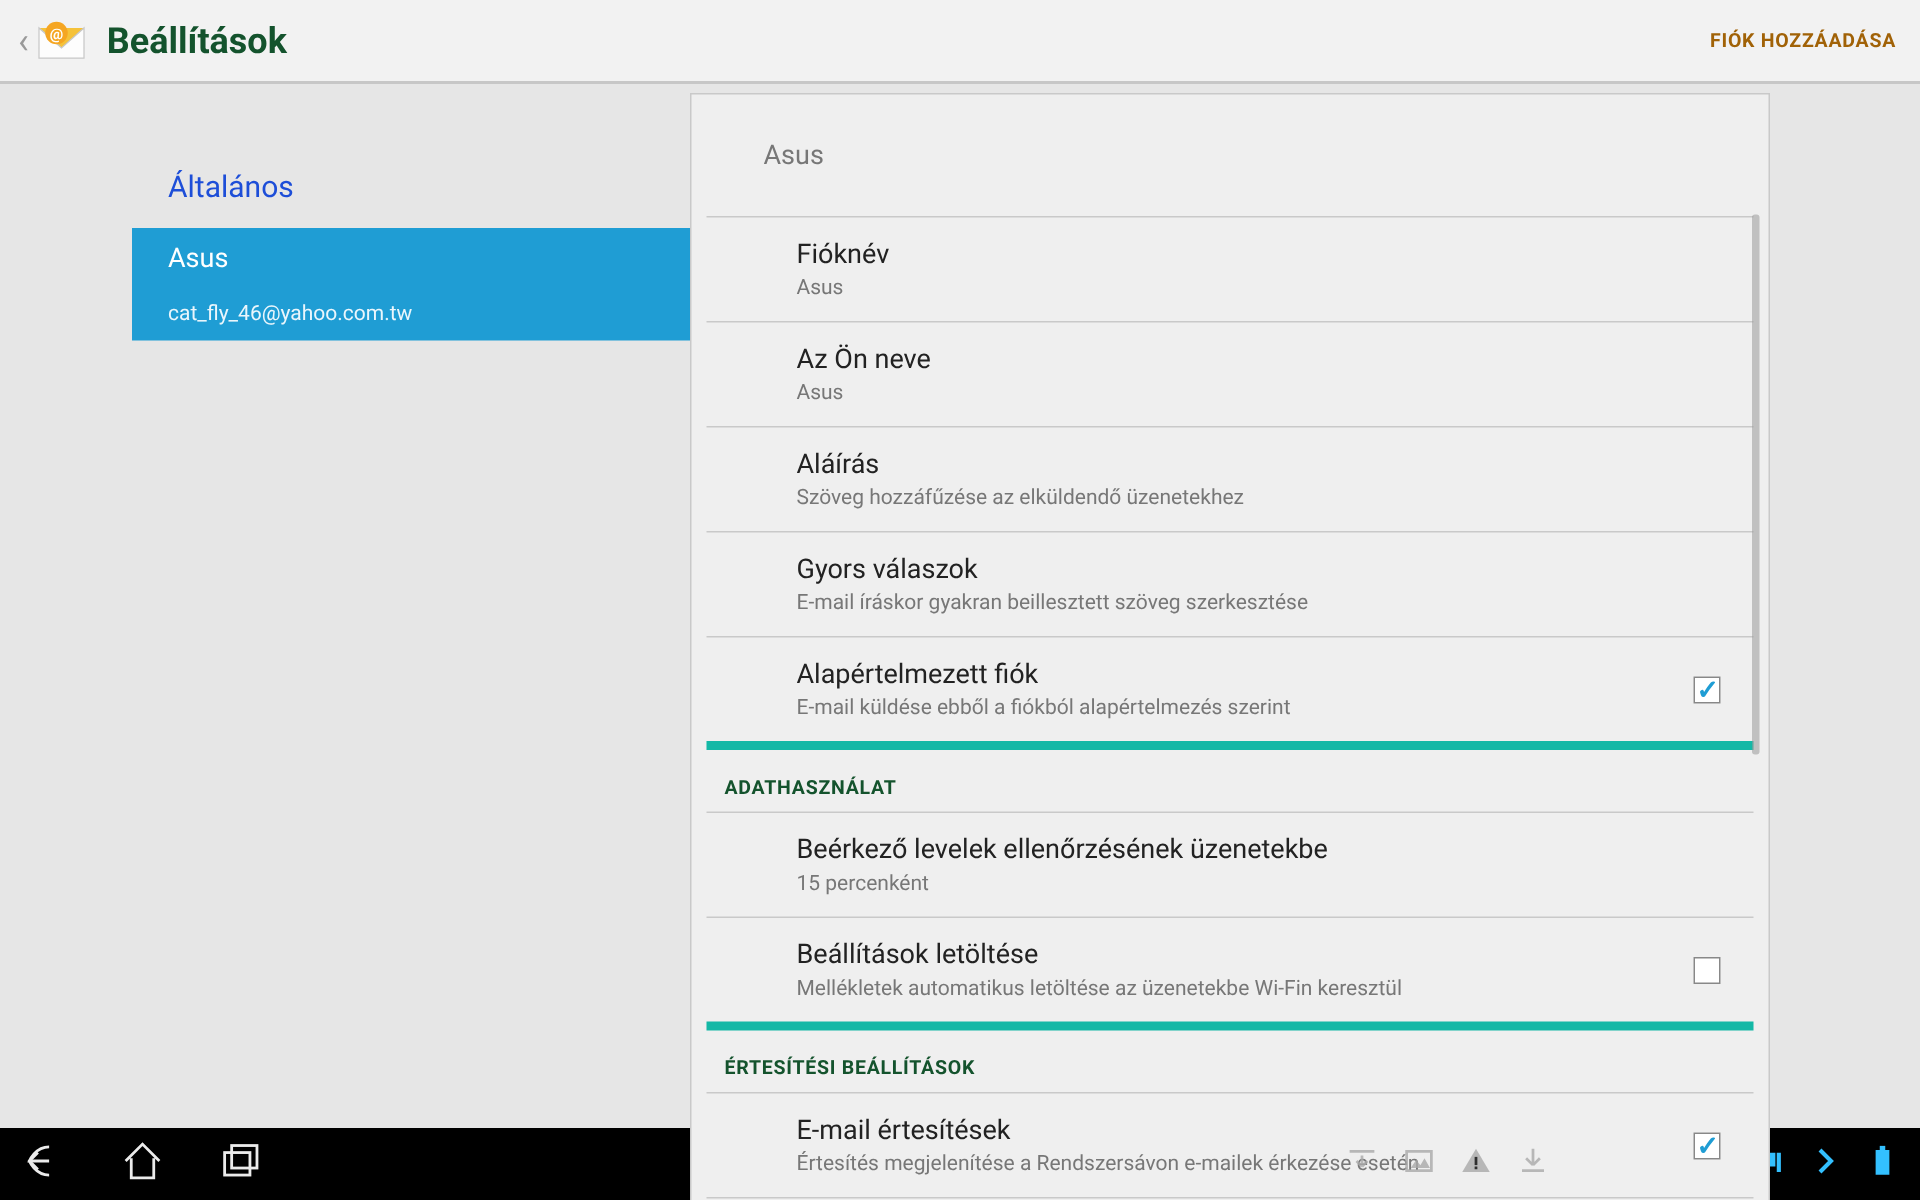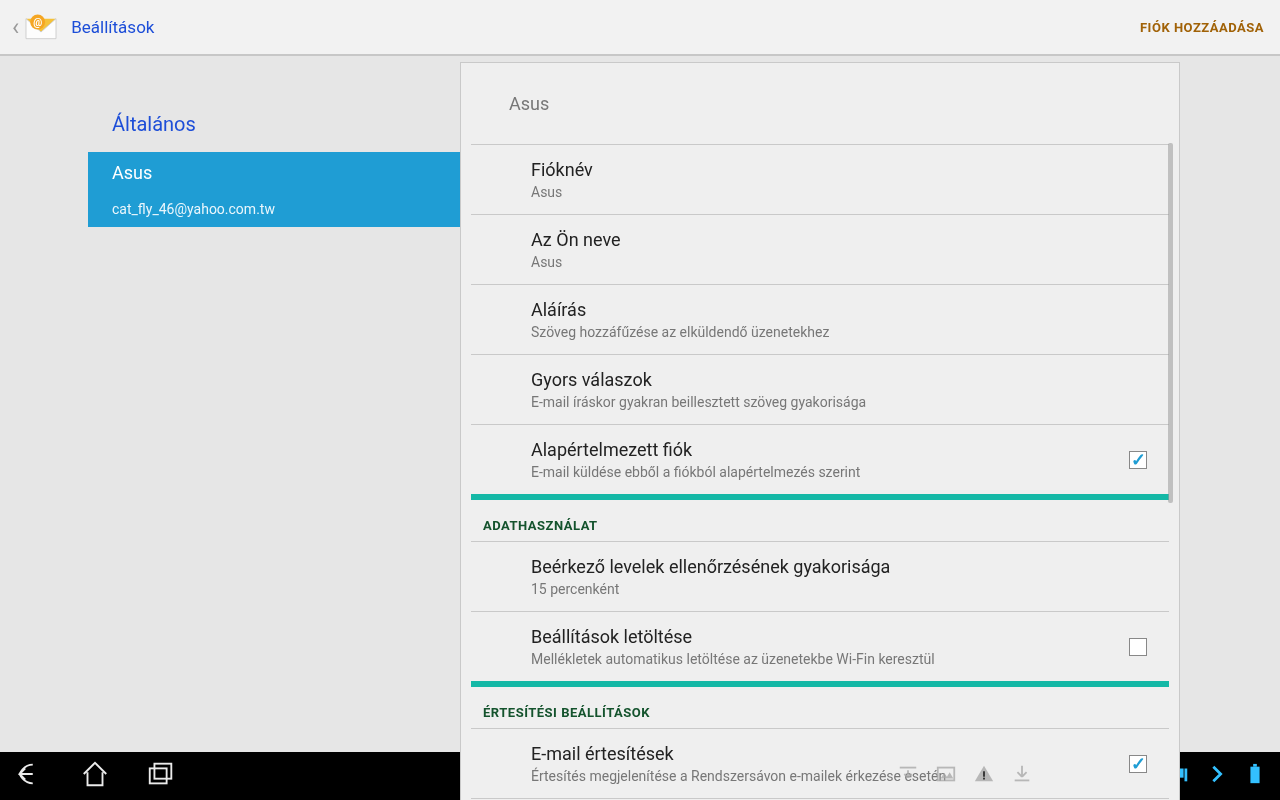--- a/index.html
+++ b/index.html
@@ -2,21 +2,21 @@
 <html><head>
 <meta charset="utf-8">
 <style>
   * { box-sizing: border-box; margin: 0; padding: 0; }
   html, body { width: 1280px; height: 800px; font-family: "Roboto", "Segoe UI", Arial, sans-serif; background: #e6e6e6; overflow: hidden; }
   
   .app-bar { height: 56px; background: #f2f2f2; border-bottom: 2px solid #c7c7c7; display: flex; align-items: center; padding: 0 12px; }
   .back-caret { font-size: 24px; color: #999; margin-right: 2px; }
   .app-icon { width: 40px; height: 40px; margin-right: 10px; display:flex; align-items:center; justify-content:center; }
   .app-icon svg { width: 40px; height: 40px; }
-  .app-title { font-size: 17px; color: #1d4ed8; font-weight: 400; }
+  .app-title { font-size: 24px; color: #14532d; font-weight: 700; }
   .spacer { flex: 1; }
   .add-account { font-size: 13px; font-weight: 700; color: #a16207; letter-spacing: 0.5px; padding: 8px 4px; }
   
   .body-area { display:flex; height: 696px; }
   .left-col { width: 460px; padding-top: 40px; }
   .left-pad { margin-left: 88px; }
   .side-item { padding: 16px 24px; cursor: pointer; }
   .side-item.general { font-size: 20px; color: #1d4ed8; font-weight: 400; }
   .side-item.account { background: #1f9dd4; color: #fff; padding: 10px 24px; }
   .side-item.account .acct-name { font-size: 18px; }
@@ -88,32 +88,32 @@
         <div class="row">
           <div class="title">Az Ön neve</div>
           <div class="sub">Asus</div>
         </div>
         <div class="row">
           <div class="title">Aláírás</div>
           <div class="sub">Szöveg hozzáfűzése az elküldendő üzenetekhez</div>
         </div>
         <div class="row">
           <div class="title">Gyors válaszok</div>
-          <div class="sub">E-mail íráskor gyakran beillesztett szöveg gyakorisága</div>
+          <div class="sub">E-mail íráskor gyakran beillesztett szöveg szerkesztése</div>
         </div>
         <div class="row">
           <div class="title">Alapértelmezett fiók</div>
           <div class="sub">E-mail küldése ebből a fiókból alapértelmezés szerint</div>
           <span class="chk"><span class="chk-box checked"></span></span>
         </div>
 
         <div class="section-header">ADATHASZNÁLAT</div>
 
         <div class="row" style="border-top:none">
-          <div class="title">Beérkező levelek ellenőrzésének gyakorisága</div>
+          <div class="title">Beérkező levelek ellenőrzésének üzenetekbe</div>
           <div class="sub">15 percenként</div>
         </div>
         <div class="row">
           <div class="title">Beállítások letöltése</div>
           <div class="sub">Mellékletek automatikus letöltése az üzenetekbe Wi-Fin keresztül</div>
           <span class="chk"><span class="chk-box"></span></span>
         </div>
 
         <div class="section-header">ÉRTESÍTÉSI BEÁLLÍTÁSOK</div>
 

